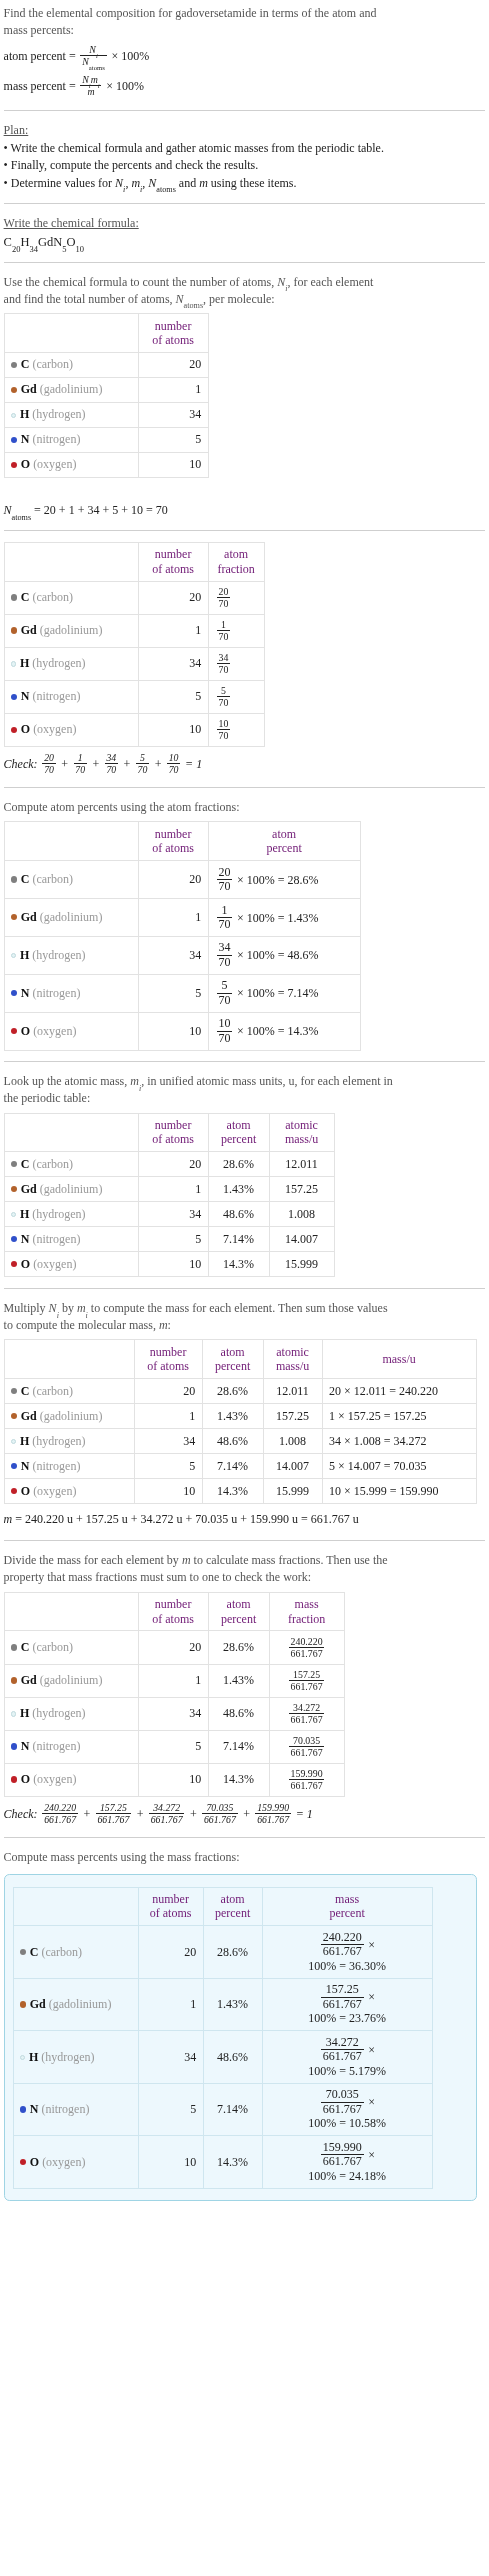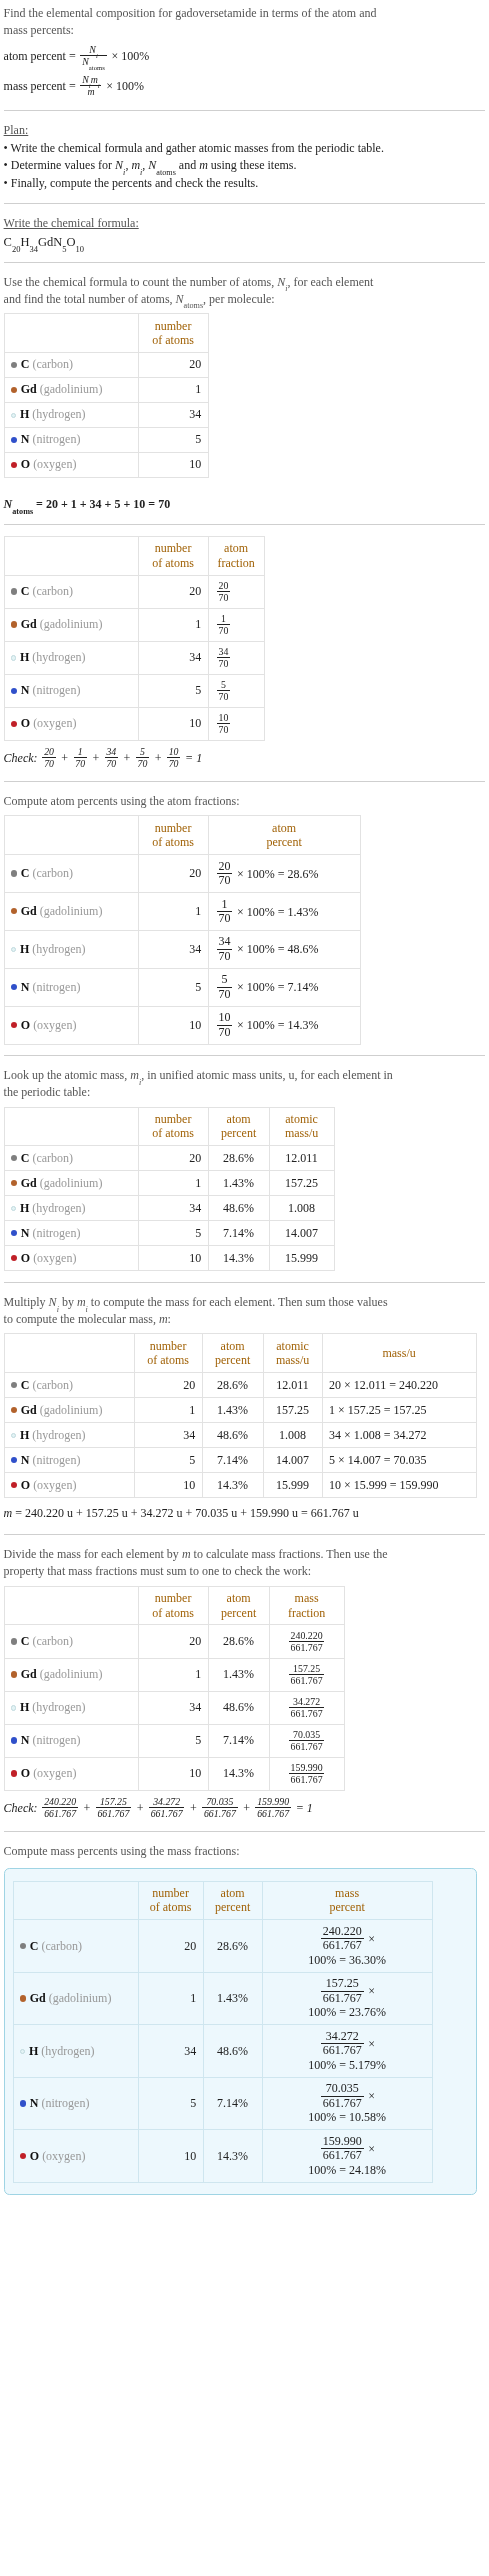--- a/index.html
+++ b/index.html
@@ -50,21 +50,21 @@
     font-size: 12px;
   }
   table.grid td, table.grid th {
     border: 0.9px solid #e2e2e2;
     padding: 4.5px 6.3px;
     vertical-align: middle;
     font-weight: normal;
   }
   table.grid th {
     text-align: center;
-    color: #a16207;
+    color: #701a75;
     line-height: 1.2;
     font-family: "Liberation Serif", serif;
   }
   .elname { white-space: nowrap; text-align: left; }
   .elsym { color: #111; font-weight: 600; }
   .elfull { color: #999999; }
   .dot {
     display: inline-block;
     width: 6.3px; height: 6.3px;
     border-radius: 50%;
@@ -123,22 +123,22 @@
       <span class="den"><span class="mi">m</span></span>
     </span>
     <span>× 100%</span>
   </div>
 
   <hr class="sep">
 
   
   <div class="sectlabel">Plan:</div>
   <div class="plain">• <span>Write the chemical formula and gather atomic masses from the periodic table.</span></div>
+  <div class="plain">• <span>Finally, compute the percents and check the results.</span></div>
   <div class="plain">• <span>Determine values for </span><span class="mi">N</span><sub class="mi">i</sub>, <span class="mi">m</span><sub class="mi">i</sub>, <span class="mi">N</span><sub class="mup">atoms</sub><span> and </span><span class="mi">m</span><span> using these items.</span></div>
-  <div class="plain">• <span>Finally, compute the percents and check the results.</span></div>
 
   <hr class="sep">
 
   
   <div class="sectlabel">Write the chemical formula:</div>
   <div class="plain" style="font-size:12.5px;">
     <span>C</span><sub>20</sub><span>H</span><sub>34</sub><span>Gd</span><span>N</span><sub>5</sub><span>O</span><sub>10</sub>
   </div>
 
   <hr class="sep">
@@ -176,21 +176,21 @@
           <td class="elname"><span class="dot" style="background:#3050ca;"></span><span class="elsym">N</span> <span class="elfull">(nitrogen)</span></td>
           <td class="num-cell">5</td>
         </tr>
         <tr>
           <td class="elname"><span class="dot" style="background:#c02028;"></span><span class="elsym">O</span> <span class="elfull">(oxygen)</span></td>
           <td class="num-cell">10</td>
         </tr>
       </tbody>
   </table>
 
-  <div class="plain" style="margin-top:18px;font-weight:bold;">
+  <div class="plain" style="margin-top:24px;">
     <span class="mi">N</span><sub class="mup">atoms</sub>
     <span>= 20 + 1 + 34 + 5 + 10 = 70</span>
   </div>
 
   <hr class="sep">
 
   
 
   <table class="grid">
     <tbody>

